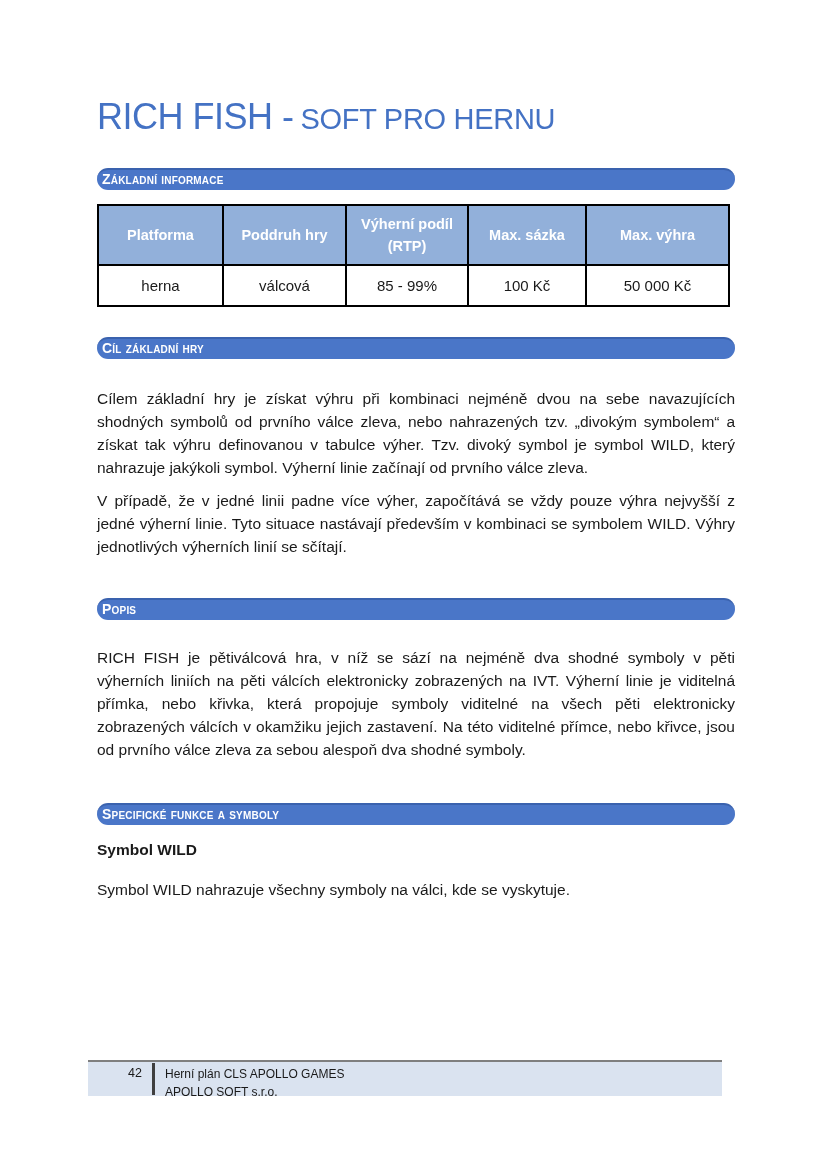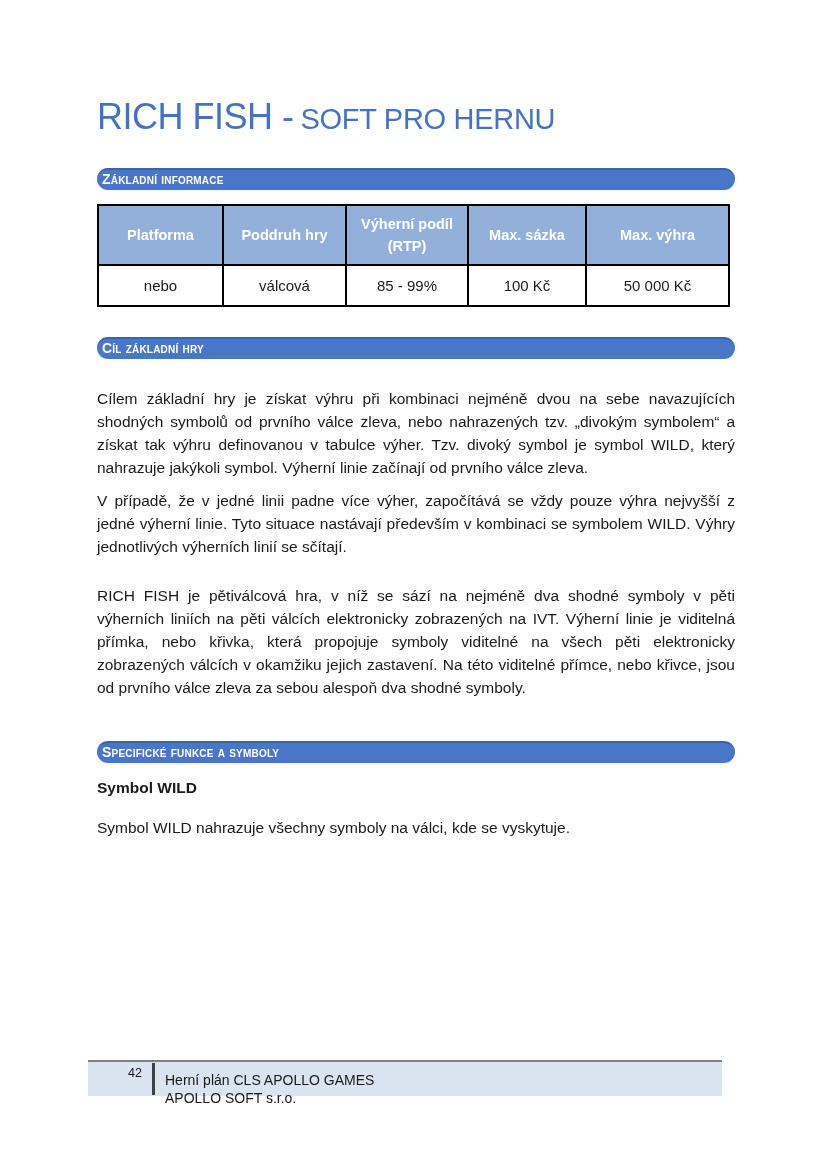--- a/index.html
+++ b/index.html
@@ -94,22 +94,22 @@
     font-size:12.5px;
     padding:4px 10px 0 0;
     color:#1a1a1a;
   }
   .footer-sep {
     width:3px;
     background:#3f3f3f;
     margin:1px 10px 1px 0;
   }
   .footer-lines {
-    padding-top:9px;
-    font-size:14px;
+    padding-top:3px;
+    font-size:12px;
     line-height:18px;
     color:#1a1a1a;
   }
 </style>
 </head>
 <body>
 
 <div class="page">
   <div class="content">
 
@@ -131,34 +131,35 @@
         <tr>
           <th>Platforma</th>
           <th>Poddruh hry</th>
           <th>Výherní podíl (RTP)</th>
           <th>Max. sázka</th>
           <th>Max. výhra</th>
         </tr>
       </thead>
       <tbody>
         <tr>
-          <td>nebo</td>
+          <td>herna</td>
           <td>válcová</td>
           <td>85 - 99%</td>
           <td>100 Kč</td>
           <td>50 000 Kč</td>
         </tr>
       </tbody>
     </table>
 
     <div class="section-bar mt-30">Cíl základní hry</div>
 
     <p class="para mt-28">Cílem základní hry je získat výhru při kombinaci nejméně dvou na sebe navazujících shodných symbolů od prvního válce zleva, nebo nahrazených tzv. „divokým symbolem“ a získat tak výhru definovanou v tabulce výher. Tzv. divoký symbol je symbol WILD, který nahrazuje jakýkoli symbol. Výherní linie začínají od prvního válce zleva.</p>
     <p class="para mt-10">V případě, že v jedné linii padne více výher, započítává se vždy pouze výhra nejvyšší z jedné výherní linie. Tyto situace nastávají především v kombinaci se symbolem WILD. Výhry jednotlivých výherních linií se sčítají.</p>
 
+    <div class="section-bar mt-40">Popis</div>
 
     <p class="para mt-26">RICH FISH je pětiválcová hra, v níž se sází na nejméně dva shodné symboly v pěti výherních liniích na pěti válcích elektronicky zobrazených na IVT. Výherní linie je viditelná přímka, nebo křivka, která propojuje symboly viditelné na všech pěti elektronicky zobrazených válcích v okamžiku jejich zastavení. Na této viditelné přímce, nebo křivce, jsou od prvního válce zleva za sebou alespoň dva shodné symboly.</p>
 
     <div class="section-bar mt-42">Specifické funkce a symboly</div>
 
     <div class="sub-heading mt-13">Symbol WILD</div>
 
     <p class="para mt-17">Symbol WILD nahrazuje všechny symboly na válci, kde se vyskytuje.</p>
 
   </div>

